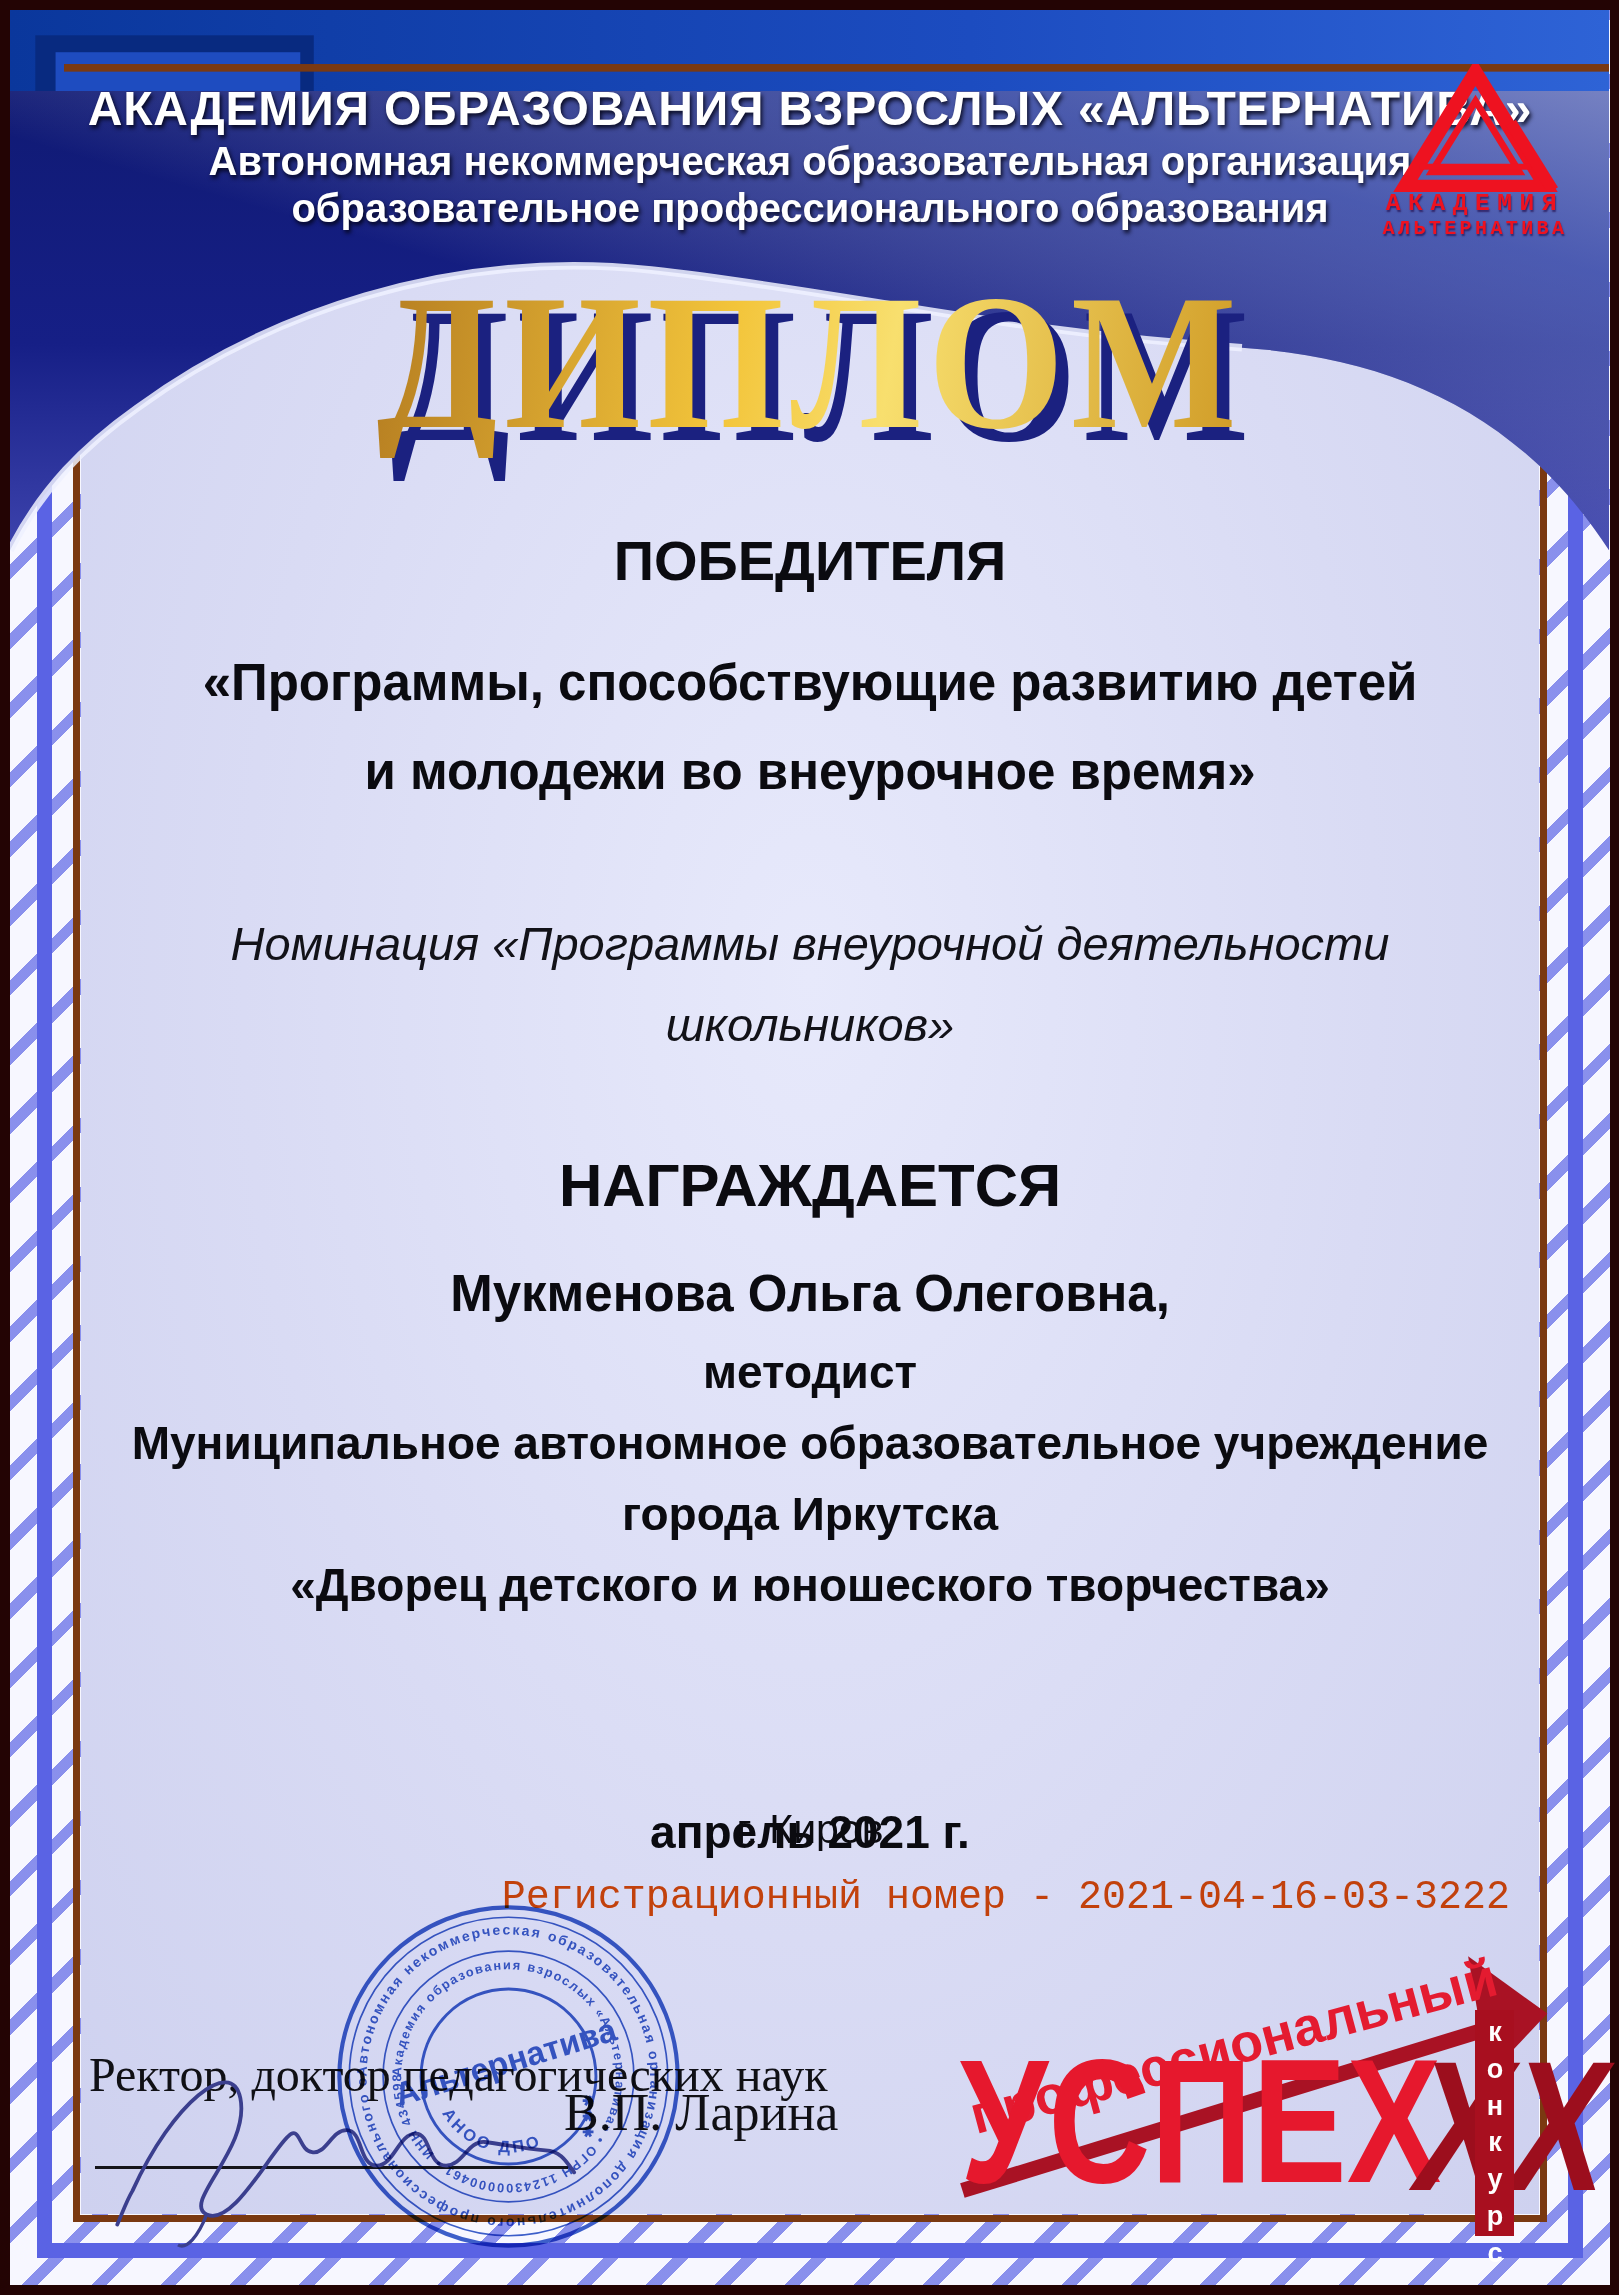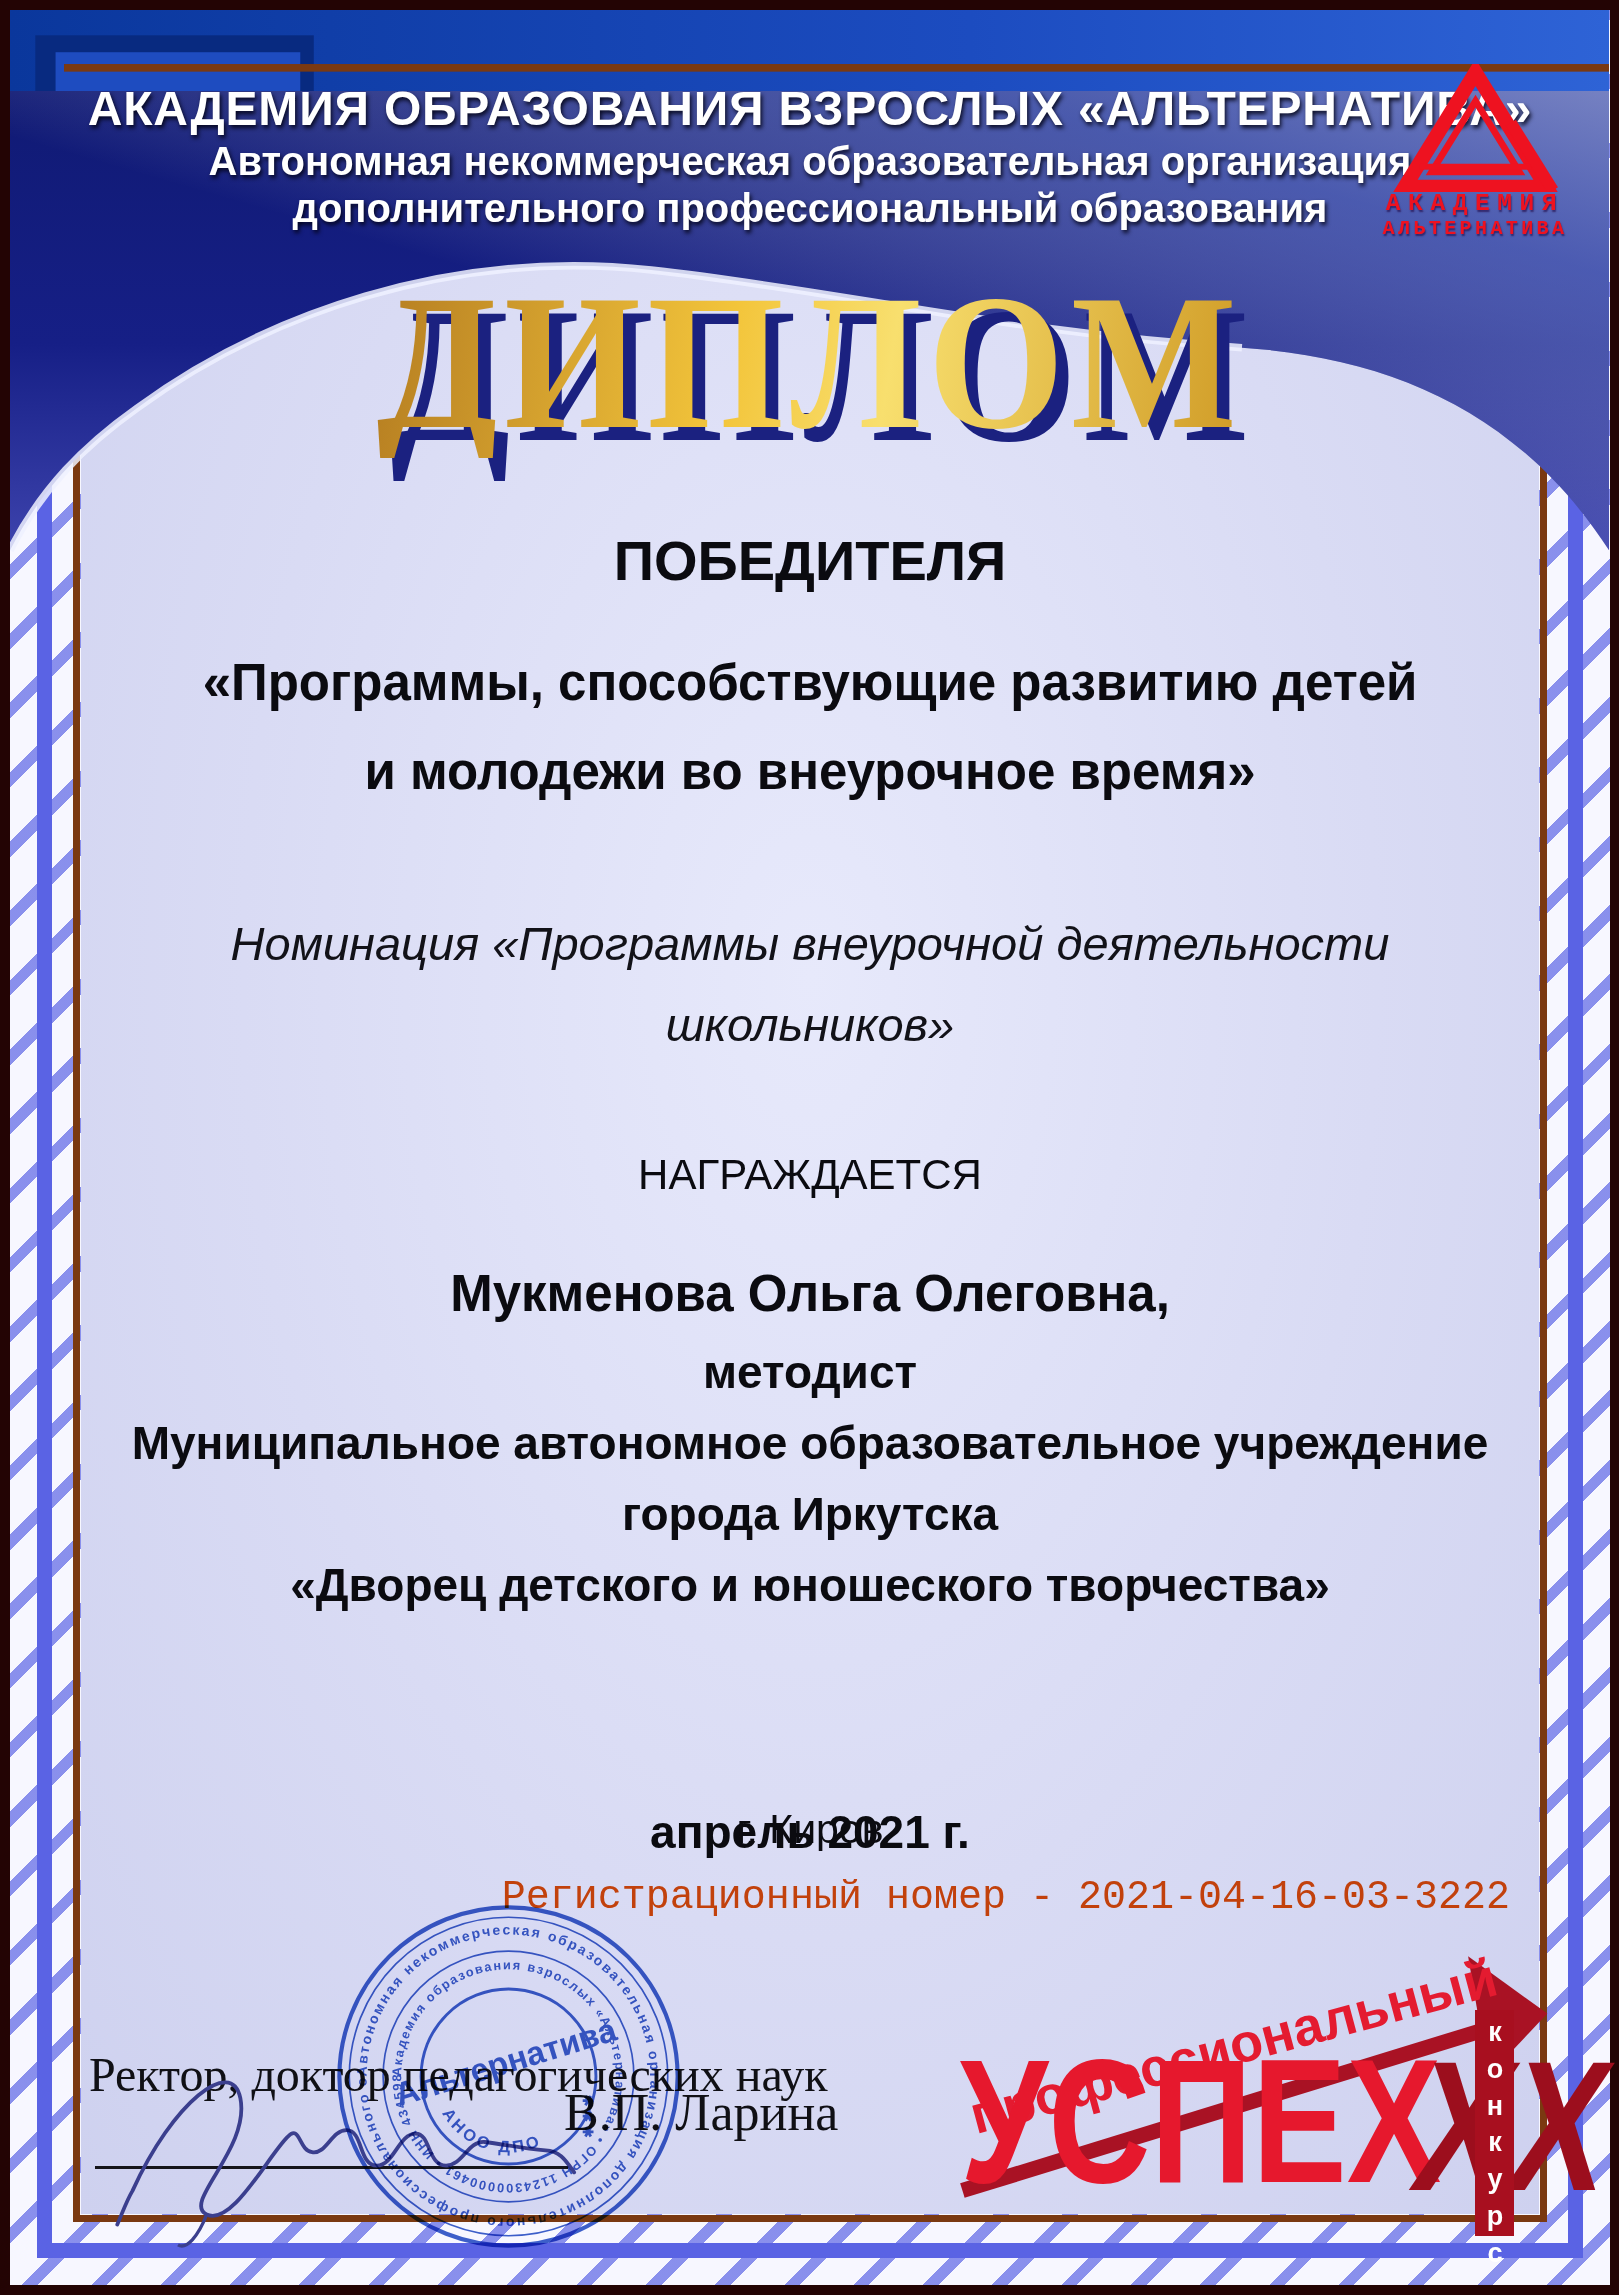--- a/index.html
+++ b/index.html
@@ -32,21 +32,21 @@
     font-weight:bold;font-size:179px;line-height:1;letter-spacing:6.8px;}
   .diplom.shadow{color:#1b2180;transform:translate(12.7px,12.7px) scale(.98,1.08);}
   .diplom.gold{background:linear-gradient(100deg,#5e3410 0%,#a96f1c 18%,#f3c53b 45%,#f8df6e 55%,#cf9a25 78%,#6e4312 100%);
     -webkit-background-clip:text;background-clip:text;color:#e9b52e;
     -webkit-text-fill-color:transparent;transform:scale(.98,1.08);}
   
   .c{left:0;width:100%;text-align:center;color:#0b0b10;}
   .subtitle{top:528px;font-size:56px;font-weight:bold;}
   .contest{top:638px;font-size:51px;font-weight:bold;line-height:89px;}
   .nomination{top:903px;font-size:47px;font-style:italic;line-height:81px;color:#121218;}
-  .awarded{top:1151px;font-size:42px;font-weight:normal;}
+  .awarded{top:1151px;font-size:60px;font-weight:bold;}
   .recip-name{top:1264px;font-size:51px;font-weight:bold;}
   .recip-rest{top:1337px;font-size:46px;line-height:71px;font-weight:bold;}
   .date-line{top:1805px;font-size:46px;font-weight:bold;}
   .city-line{top:1806px;font-size:41px;}
   .reg-line{top:1875px;right:110px;font-size:40px;color:#c2410c;text-align:right;font-family:Liberation Mono, monospace;}
   
   .sig-title{left:89px;top:2047px;font-size:48px;font-family:"Liberation Serif",serif;color:#101015;}
   .sig-underline{left:95px;top:2166px;width:473px;height:3.4px;background:#15151a;}
   .sig-svg{left:105px;top:2024px;width:473px;height:236px;}
   .sig-name{left:564px;top:2083px;font-size:52px;font-family:"Liberation Serif",serif;color:#101015;}
@@ -104,21 +104,21 @@
              C88,516 38,566 0,640 Z" fill="url(#gNavy)"></path>
     <path d="M0,96 L1895,96 L1895,640 C1790,478 1640,412 1460,400
              C1180,382 980,332 760,308 C520,282 300,362 150,472
              C88,516 38,566 0,640 Z" fill="url(#gSweep)"></path>
     <path d="M0,640 C38,566 88,516 150,472 C300,362 520,282 760,308
              C980,332 1180,382 1460,400" fill="none" stroke="#eef1ff" stroke-width="9" opacity=".85"></path>
   </svg>
 
   <div class="layer org-line org1">АКАДЕМИЯ ОБРАЗОВАНИЯ ВЗРОСЛЫХ «АЛЬТЕРНАТИВА»</div>
   <div class="layer org-line org2">Автономная некоммерческая образовательная организация</div>
-  <div class="layer org-line org3">дополнительного профессиональный образования</div>
+  <div class="layer org-line org3">образовательное профессионального образования</div>
 
   <div class="layer logo">
     <svg width="169" height="128" viewBox="0 0 200 152">
       <polygon points="100,10 184,146 16,146" fill="none" stroke="#ee1220" stroke-width="17"></polygon>
       <polygon points="100,44 152,128 48,128" fill="none" stroke="#ee1220" stroke-width="8"></polygon>
       <line x1="34" y1="122" x2="166" y2="122" stroke="#ee1220" stroke-width="7"></line>
       <line x1="142" y1="70" x2="192" y2="150" stroke="#ee1220" stroke-width="14"></line>
     </svg>
     <div class="logo-text logo-t1">АКАДЕМИЯ</div>
     <div class="logo-text logo-t2">АЛЬТЕРНАТИВА</div>

